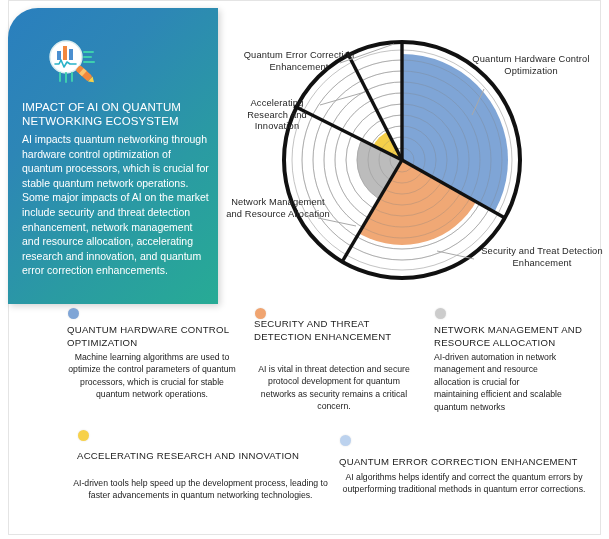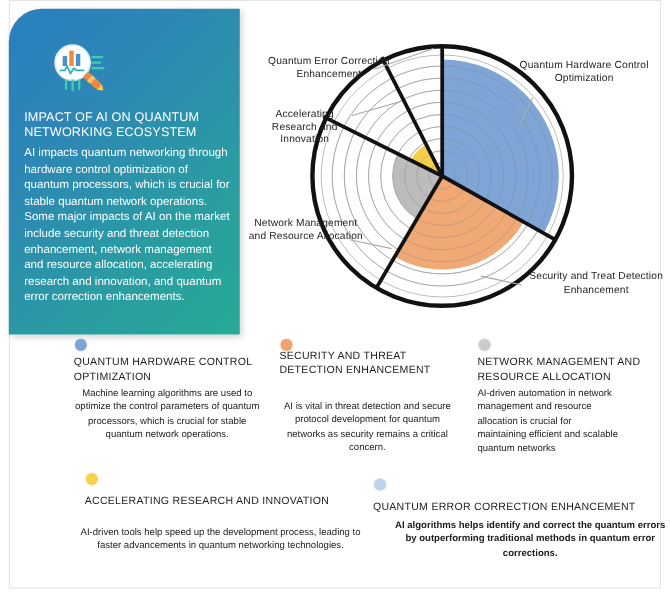--- a/index.html
+++ b/index.html
@@ -164,21 +164,21 @@
   
   .card-ari  { left: 48px;  top: 122px; width: 270px; }
   .card-ari .dot        { left: 22px; top: 3px; }
   .card-ari .card-title { left: 21px; top: 22px; width: 250px; }
   .card-ari .card-body  { left: 17px; top: 50px; width: 255px; }
 
   
   .card-qec  { left: 318px; top: 122px; width: 275px; }
   .card-qec .dot        { left: 14px; top: 8px; }
   .card-qec .card-title { left: 13px; top: 28px; width: 265px; }
-  .card-qec .card-body  { left: 31px; top: 44px; width: 250px; font-weight: bold; }
+  .card-qec .card-body  { left: 13px; top: 44px; width: 250px; }
 </style>
 </head>
 <body>
 
 <div id="infographic">
 
   <div class="sheet"></div>
 
   <div class="intro-panel">
 

